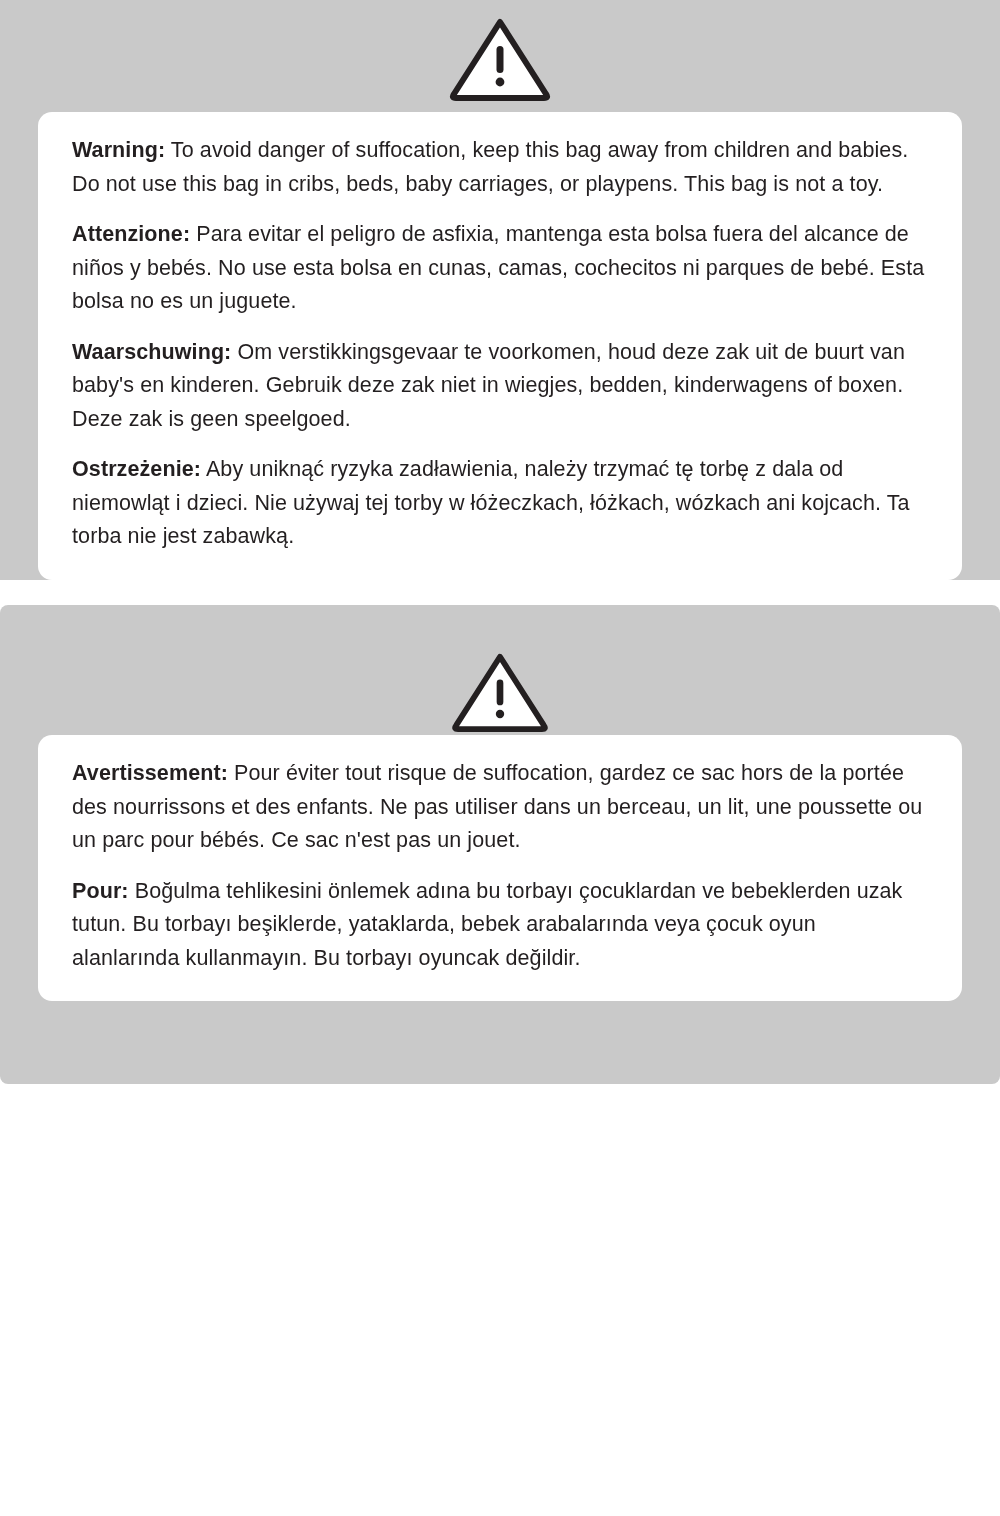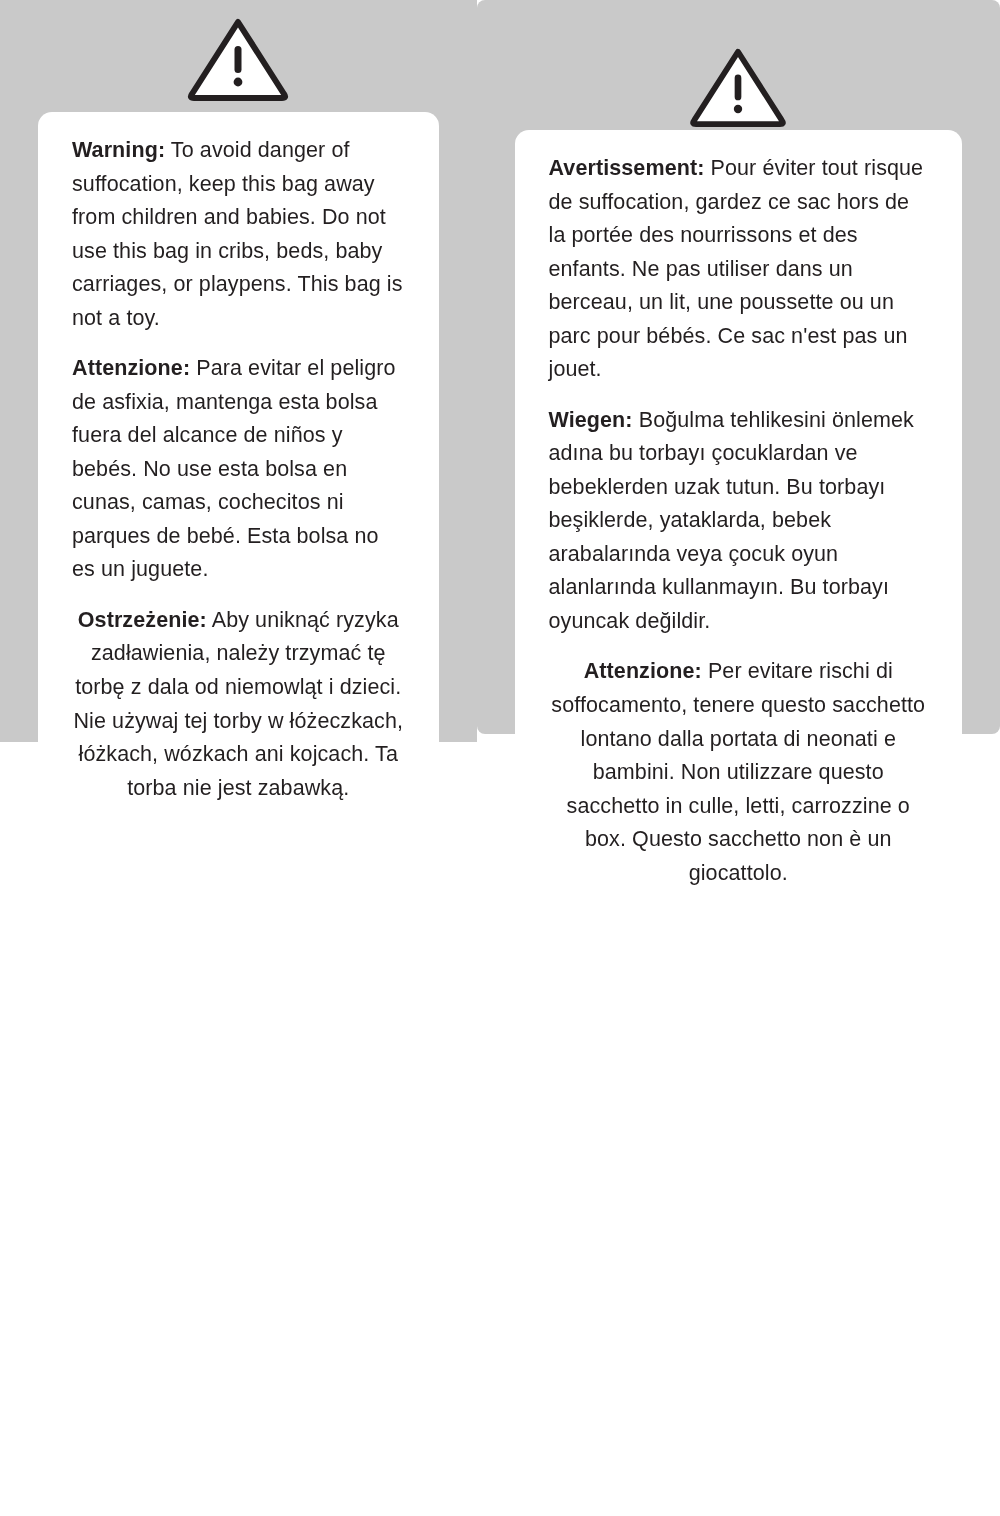--- a/index.html
+++ b/index.html
@@ -8,23 +8,23 @@
   }
   body {
     width: 1000px;
     height: 1516px;
     background: #ffffff;
     font-family: "Liberation Sans", sans-serif;
     overflow: hidden;
   }
   .page {
     width: 1000px;
-    height: 1516px;
+    height: 1084px;
     display: flex;
-    flex-direction: row;
+    flex-direction: column;
     background: #ffffff;
   }
   .panel {
     background: #c9c9c9;
     position: relative;
     box-sizing: border-box;
   }
   .panel-top {
     height: 742px;
     padding: 16px 18px 0 18px;
@@ -59,21 +59,21 @@
     margin: 0 20px;
     padding: 22px 34px 26px 34px;
   }
   .warn-par {
     font-size: 21.5px;
     line-height: 1.56;
     color: #231f20;
     margin: 0 0 17px 0;
     letter-spacing: 0.1px;
   }
-  .warn-par:last-child { margin-bottom: 0; text-align: center; }
+  .warn-par:last-child { margin-bottom: 0; }
   .warn-par b {
     font-weight: 700;
   }
   .warn-par .body-txt {
     font-weight: 400;
   }
 </style>
 </head>
 <body>
 
@@ -84,35 +84,35 @@
       <svg width="104" height="86" viewBox="0 0 104 86" aria-hidden="true">
         <path d="M52 6 L98 78 Q101 82 96 82 L8 82 Q3 82 6 78 Z" fill="#ffffff" stroke="#231f20" stroke-width="6" stroke-linejoin="round"></path>
         <rect x="48.5" y="30" width="7" height="27" rx="3.5" fill="#231f20"></rect>
         <circle cx="52" cy="66" r="4.4" fill="#231f20"></circle>
       </svg>
     </div>
 
     <div class="card">
       <p class="warn-par"><b>Warning:</b><span class="body-txt"> To avoid danger of suffocation, keep this bag away from children and babies. Do not use this bag in cribs, beds, baby carriages, or playpens. This bag is not a toy.</span></p>
       <p class="warn-par"><b>Attenzione:</b><span class="body-txt"> Para evitar el peligro de asfixia, mantenga esta bolsa fuera del alcance de niños y bebés. No use esta bolsa en cunas, camas, cochecitos ni parques de bebé. Esta bolsa no es un juguete.</span></p>
+      <p class="warn-par"><b>Waarschuwing:</b><span class="body-txt"> Om verstikkingsgevaar te voorkomen, houd deze zak uit de buurt van baby's en kinderen. Gebruik deze zak niet in wiegjes, bedden, kinderwagens of boxen. Deze zak is geen speelgoed.</span></p>
       <p class="warn-par"><b>Ostrzeżenie:</b><span class="body-txt"> Aby uniknąć ryzyka zadławienia, należy trzymać tę torbę z dala od niemowląt i dzieci. Nie używaj tej torby w łóżeczkach, łóżkach, wózkach ani kojcach. Ta torba nie jest zabawką.</span></p>
     </div>
   </div>
 
   <div class="panel-divider"></div>
 
   <div class="panel panel-bottom">
     <div class="warn-icon-wrap">
       <svg width="100" height="82" viewBox="0 0 104 86" aria-hidden="true">
         <path d="M52 6 L98 78 Q101 82 96 82 L8 82 Q3 82 6 78 Z" fill="#ffffff" stroke="#231f20" stroke-width="6" stroke-linejoin="round"></path>
         <rect x="48.5" y="30" width="7" height="27" rx="3.5" fill="#231f20"></rect>
         <circle cx="52" cy="66" r="4.4" fill="#231f20"></circle>
       </svg>
     </div>
 
     <div class="card">
       <p class="warn-par"><b>Avertissement:</b><span class="body-txt"> Pour éviter tout risque de suffocation, gardez ce sac hors de la portée des nourrissons et des enfants. Ne pas utiliser dans un berceau, un lit, une poussette ou un parc pour bébés. Ce sac n'est pas un jouet.</span></p>
-      <p class="warn-par"><b>Wiegen:</b><span class="body-txt"> Boğulma tehlikesini önlemek adına bu torbayı çocuklardan ve bebeklerden uzak tutun. Bu torbayı beşiklerde, yataklarda, bebek arabalarında veya çocuk oyun alanlarında kullanmayın. Bu torbayı oyuncak değildir.</span></p>
-      <p class="warn-par"><b>Attenzione:</b><span class="body-txt"> Per evitare rischi di soffocamento, tenere questo sacchetto lontano dalla portata di neonati e bambini. Non utilizzare questo sacchetto in culle, letti, carrozzine o box. Questo sacchetto non è un giocattolo.</span></p>
+      <p class="warn-par"><b>Pour:</b><span class="body-txt"> Boğulma tehlikesini önlemek adına bu torbayı çocuklardan ve bebeklerden uzak tutun. Bu torbayı beşiklerde, yataklarda, bebek arabalarında veya çocuk oyun alanlarında kullanmayın. Bu torbayı oyuncak değildir.</span></p>
     </div>
   </div>
 
 </div>
 
 </body></html>

